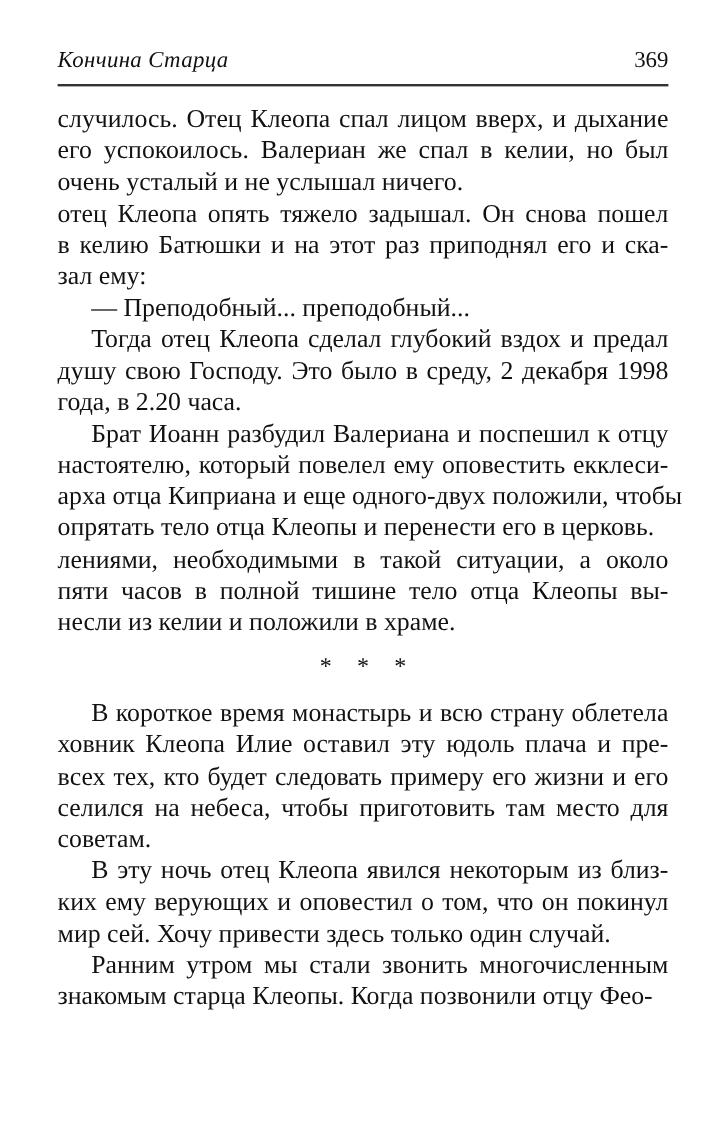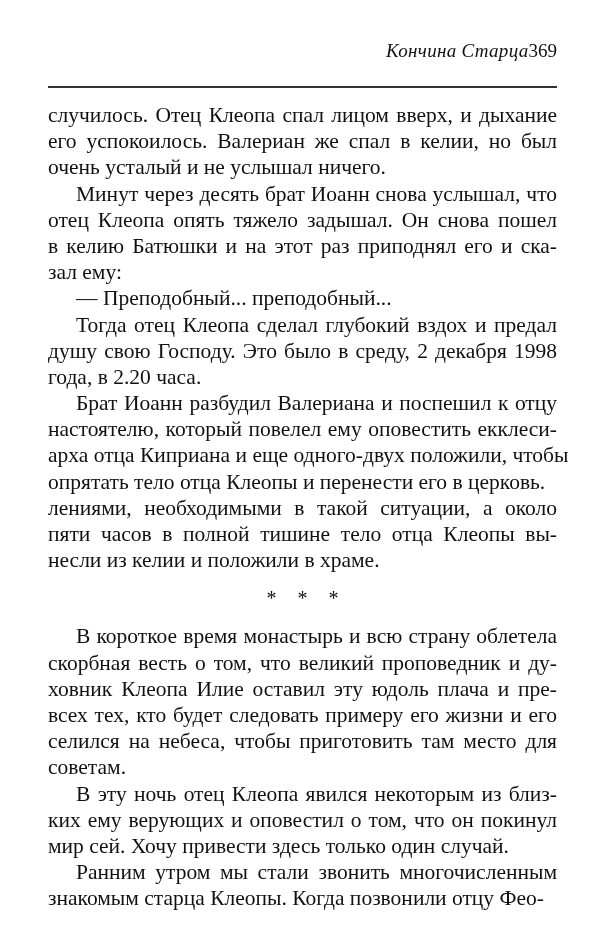--- a/index.html
+++ b/index.html
@@ -3,22 +3,22 @@
 <meta charset="utf-8">
 <style>
   html, body { margin: 0; padding: 0; background: #ffffff; }
   body { width: 600px; height: 940px; position: relative; overflow: hidden; }
   .page {
     position: absolute; left: 48px; top: 40px; width: 509px;
     font-family: "Liberation Serif", "DejaVu Serif", serif;
     color: #111111;
   }
   .running-head {
-    display: flex; justify-content: flex-end; align-items: baseline;
-    height: 28px; border-bottom: 2px solid #333; padding-bottom: 18px;
+    display: flex; justify-content: space-between; align-items: baseline;
+    height: 28px; border-bottom: 2px solid #333; padding-bottom: 2px;
   }
   .running-title { font-style: italic; font-size: 19px; letter-spacing: 0.3px; }
   .page-number { font-size: 19px; }
   .body { margin-top: 14px; font-size: 21.5px; line-height: 26.2px; }
   .line { display: block; text-align: justify; text-align-last: justify; white-space: nowrap; height: 26.2px; }
   .line.last { text-align-last: left; }
   .line.indent { padding-left: 28px; }
   .para { margin-bottom: 0; }
   .separator { text-align: center; font-size: 20px; letter-spacing: 8px; height: 50px; line-height: 50px; padding-left: 8px; }
 </style>
@@ -32,21 +32,20 @@
   </div>
 
   <div class="body">
     <div id="before">
         <div class="para">
           <span class="line">случилось. Отец Клеопа спал лицом вверх, и дыхание</span>
           <span class="line">его успокоилось. Валериан же спал в келии, но был</span>
           <span class="line last">очень усталый и не услышал ничего.</span>
         </div>
         <div class="para">
-          <span class="line indent">Минут через десять брат Иоанн снова услышал, что</span>
           <span class="line">отец Клеопа опять тяжело задышал. Он снова пошел</span>
           <span class="line">в келию Батюшки и на этот раз приподнял его и ска-</span>
           <span class="line last">зал ему:</span>
         </div>
         <div class="para">
           <span class="line indent last">— Преподобный... преподобный...</span>
         </div>
         <div class="para">
           <span class="line indent">Тогда отец Клеопа сделал глубокий вздох и предал</span>
           <span class="line">душу свою Господу. Это было в среду, 2 декабря 1998</span>
@@ -61,21 +60,20 @@
         <div class="para">
           <span class="line">лениями, необходимыми в такой ситуации, а около</span>
           <span class="line">пяти часов в полной тишине тело отца Клеопы вы-</span>
           <span class="line last">несли из келии и положили в храме.</span>
         </div>
       </div>
     <div class="separator">* * *</div>
     <div id="after">
         <div class="para">
           <span class="line indent">В короткое время монастырь и всю страну облетела</span>
-          <span class="line">скорбная весть о том, что великий проповедник и ду-</span>
           <span class="line">ховник Клеопа Илие оставил эту юдоль плача и пре-</span>
           <span class="line">всех тех, кто будет следовать примеру его жизни и его</span>
           <span class="line">селился на небеса, чтобы приготовить там место для</span>
           <span class="line last">советам.</span>
         </div>
         <div class="para">
           <span class="line indent">В эту ночь отец Клеопа явился некоторым из близ-</span>
           <span class="line">ких ему верующих и оповестил о том, что он покинул</span>
           <span class="line last">мир сей. Хочу привести здесь только один случай.</span>
         </div>

